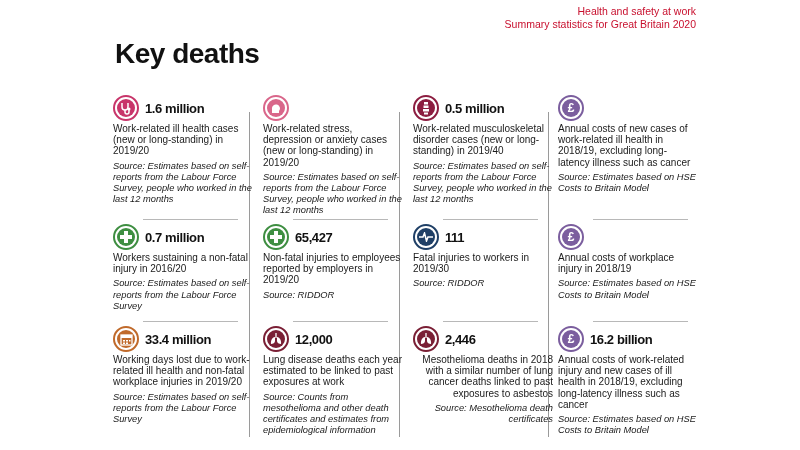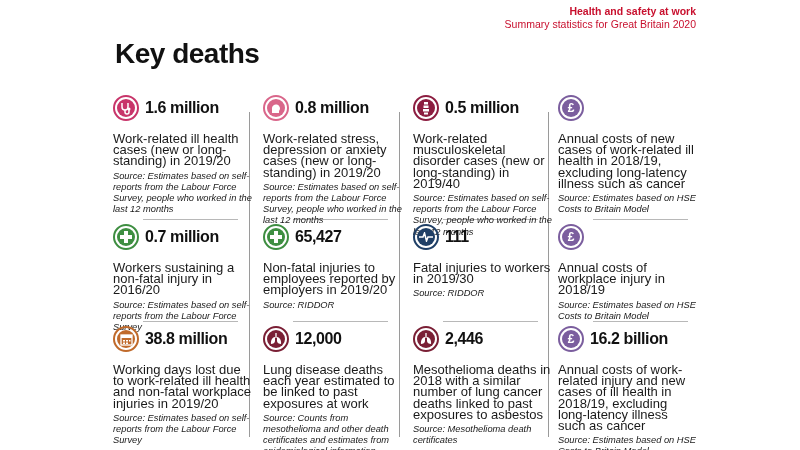--- a/index.html
+++ b/index.html
@@ -1,30 +1,30 @@
 <!DOCTYPE html>
 <html><head>
 <meta charset="utf-8">
 <style>
   html, body { margin:0; padding:0; }
   body { width:800px; height:450px; background:#ffffff; position:relative; overflow:hidden;
          font-family:"Liberation Sans", sans-serif; color:#1a1a1a; }
   .hdr { position:absolute; right:104px; top:5px; text-align:right; color:#c8102e; }
-  .hdr .t1 { font-weight:bold; font-size:10.5px; line-height:13px; }
+  .hdr .t1 { font-weight:normal; font-size:10.5px; line-height:13px; }
   .hdr .t2 { font-size:10.5px; line-height:13px;text-align:right; }
   .title { position:absolute; left:115px; top:38px; font-size:28px; font-weight:bold; letter-spacing:-0.5px; color:#111; }
   .vsep { position:absolute; width:1px; background:#9a9a9a; }
   .hrule { position:absolute; height:1px; background:#b8b8b8; }
   .card { position:absolute; width:140px; }
   .card .top { display:flex; align-items:center; height:30px; }
   .card .icon { width:26px; height:26px; border-radius:50%; flex:0 0 26px; display:flex; align-items:center; justify-content:center; position:relative; }
   .card .icon .ring { position:absolute; inset:0; border-radius:50%; border:2px solid; box-sizing:border-box; }
   .card .icon .inner { width:18px; height:18px; border-radius:50%; display:flex; align-items:center; justify-content:center; color:#fff; font-weight:bold; font-size:12px; }
-  .card .value { font-size:16px; font-weight:bold; margin-left:6px; letter-spacing:-0.4px; color:#111; white-space:nowrap; }
-  .card .desc { font-size:13px; line-height:11.2px; margin-top:10px; color:#1a1a1a; }
+  .card .value { font-size:13px; font-weight:bold; margin-left:6px; letter-spacing:-0.4px; color:#111; white-space:nowrap; }
+  .card .desc { font-size:10px; line-height:11.2px; margin-top:0; color:#1a1a1a; }
   .card .src { font-size:9.3px; line-height:11.2px; font-style:italic; margin-top:4px; color:#1a1a1a; }
   svg { display:block; }
 </style>
 </head>
 <body>
 
 <div class="hdr">
   <div class="t1">Health and safety at work</div>
   <div class="t2">Summary statistics for Great Britain 2020</div>
 </div>
@@ -65,21 +65,20 @@
     <div class="card" style="left: 263px; top: 93px;">
       <div class="top">
         <div class="icon">
           <div class="ring" style="border-color:#d9668a"></div>
           <div class="inner" style="background:#d9668a">
             <svg width="14" height="14" viewBox="0 0 14 14">
               <path d="M3 12V8a4 4 0 1 1 7 2v2" fill="#fff"></path>
             </svg>
           </div>
         </div>
-        <div class="value">0.8 million</div>
       </div>
       <div class="desc">Work-related stress, depression or anxiety cases (new or long-standing) in 2019/20</div>
       <div class="src">Source: Estimates based on self-reports from the Labour Force Survey, people who worked in the last 12 months</div>
     </div>
     <div class="card" style="left: 413px; top: 93px;">
       <div class="top">
         <div class="icon">
           <div class="ring" style="border-color:#8c1d40"></div>
           <div class="inner" style="background:#8c1d40">
             <svg width="14" height="14" viewBox="0 0 14 14">
@@ -173,21 +172,21 @@
               <rect x="1" y="2" width="11" height="10" fill="none" stroke="#fff" stroke-width="1.3"></rect>
               <rect x="1" y="2" width="11" height="3" fill="#fff"></rect>
               <rect x="3" y="7" width="2" height="1.5" fill="#fff"></rect>
               <rect x="6" y="7" width="2" height="1.5" fill="#fff"></rect>
               <rect x="9" y="7" width="1.5" height="1.5" fill="#fff"></rect>
               <rect x="3" y="9.5" width="2" height="1.5" fill="#fff"></rect>
               <rect x="6" y="9.5" width="2" height="1.5" fill="#fff"></rect>
             </svg>
           </div>
         </div>
-        <div class="value">38.8 million</div>
+        <div class="value">33.4 million</div>
       </div>
       <div class="desc">Working days lost due to work-related ill health and non-fatal workplace injuries in 2019/20</div>
       <div class="src">Source: Estimates based on self-reports from the Labour Force Survey</div>
     </div>
     <div class="card" style="left: 263px; top: 324px;">
       <div class="top">
         <div class="icon">
           <div class="ring" style="border-color:#7a1f35"></div>
           <div class="inner" style="background:#7a1f35">
             <svg width="14" height="14" viewBox="0 0 14 14">
@@ -195,21 +194,21 @@
               <path d="M6 5C3 5 1.5 9 2 12c2 0 4-1 4-3z" fill="#fff"></path>
               <path d="M8 5c3 0 4.5 4 4 7-2 0-4-1-4-3z" fill="#fff"></path>
             </svg>
           </div>
         </div>
         <div class="value">12,000</div>
       </div>
       <div class="desc">Lung disease deaths each year estimated to be linked to past exposures at work</div>
       <div class="src">Source: Counts from mesothelioma and other death certificates and estimates from epidemiological information</div>
     </div>
-    <div class="card" style="left: 413px; top: 324px;">
+    <div class="card" style="left: 413px; top: 324px; text-align: right;">
       <div class="top">
         <div class="icon">
           <div class="ring" style="border-color:#7a1f35"></div>
           <div class="inner" style="background:#7a1f35">
             <svg width="14" height="14" viewBox="0 0 14 14">
               <path d="M7 1v5" stroke="#fff" stroke-width="1.3"></path>
               <path d="M6 5C3 5 1.5 9 2 12c2 0 4-1 4-3z" fill="#fff"></path>
               <path d="M8 5c3 0 4.5 4 4 7-2 0-4-1-4-3z" fill="#fff"></path>
             </svg>
           </div>

